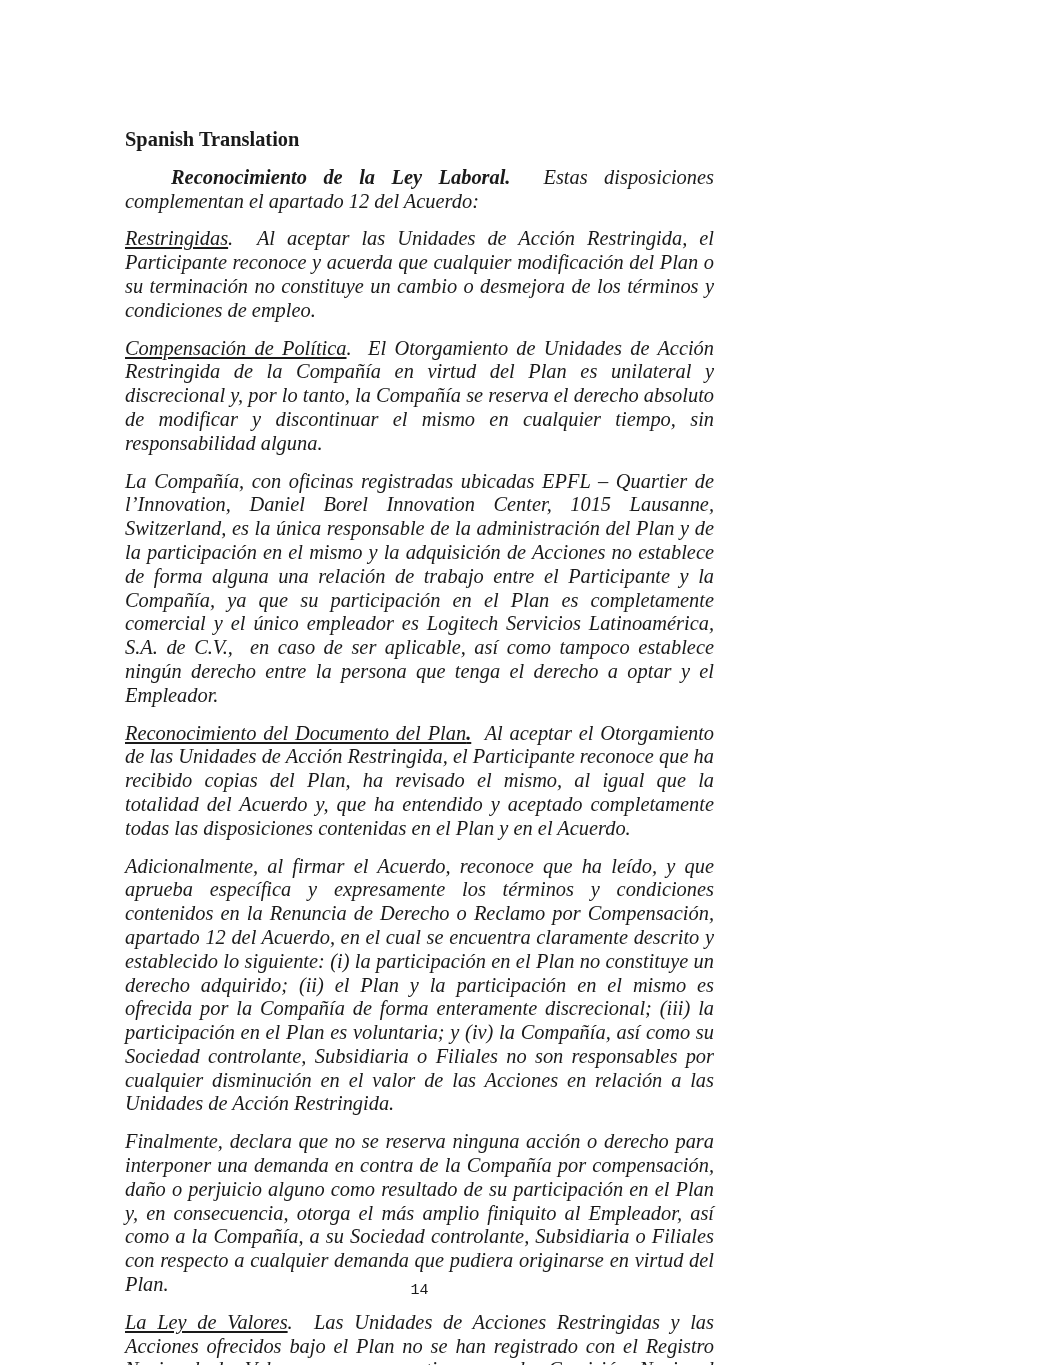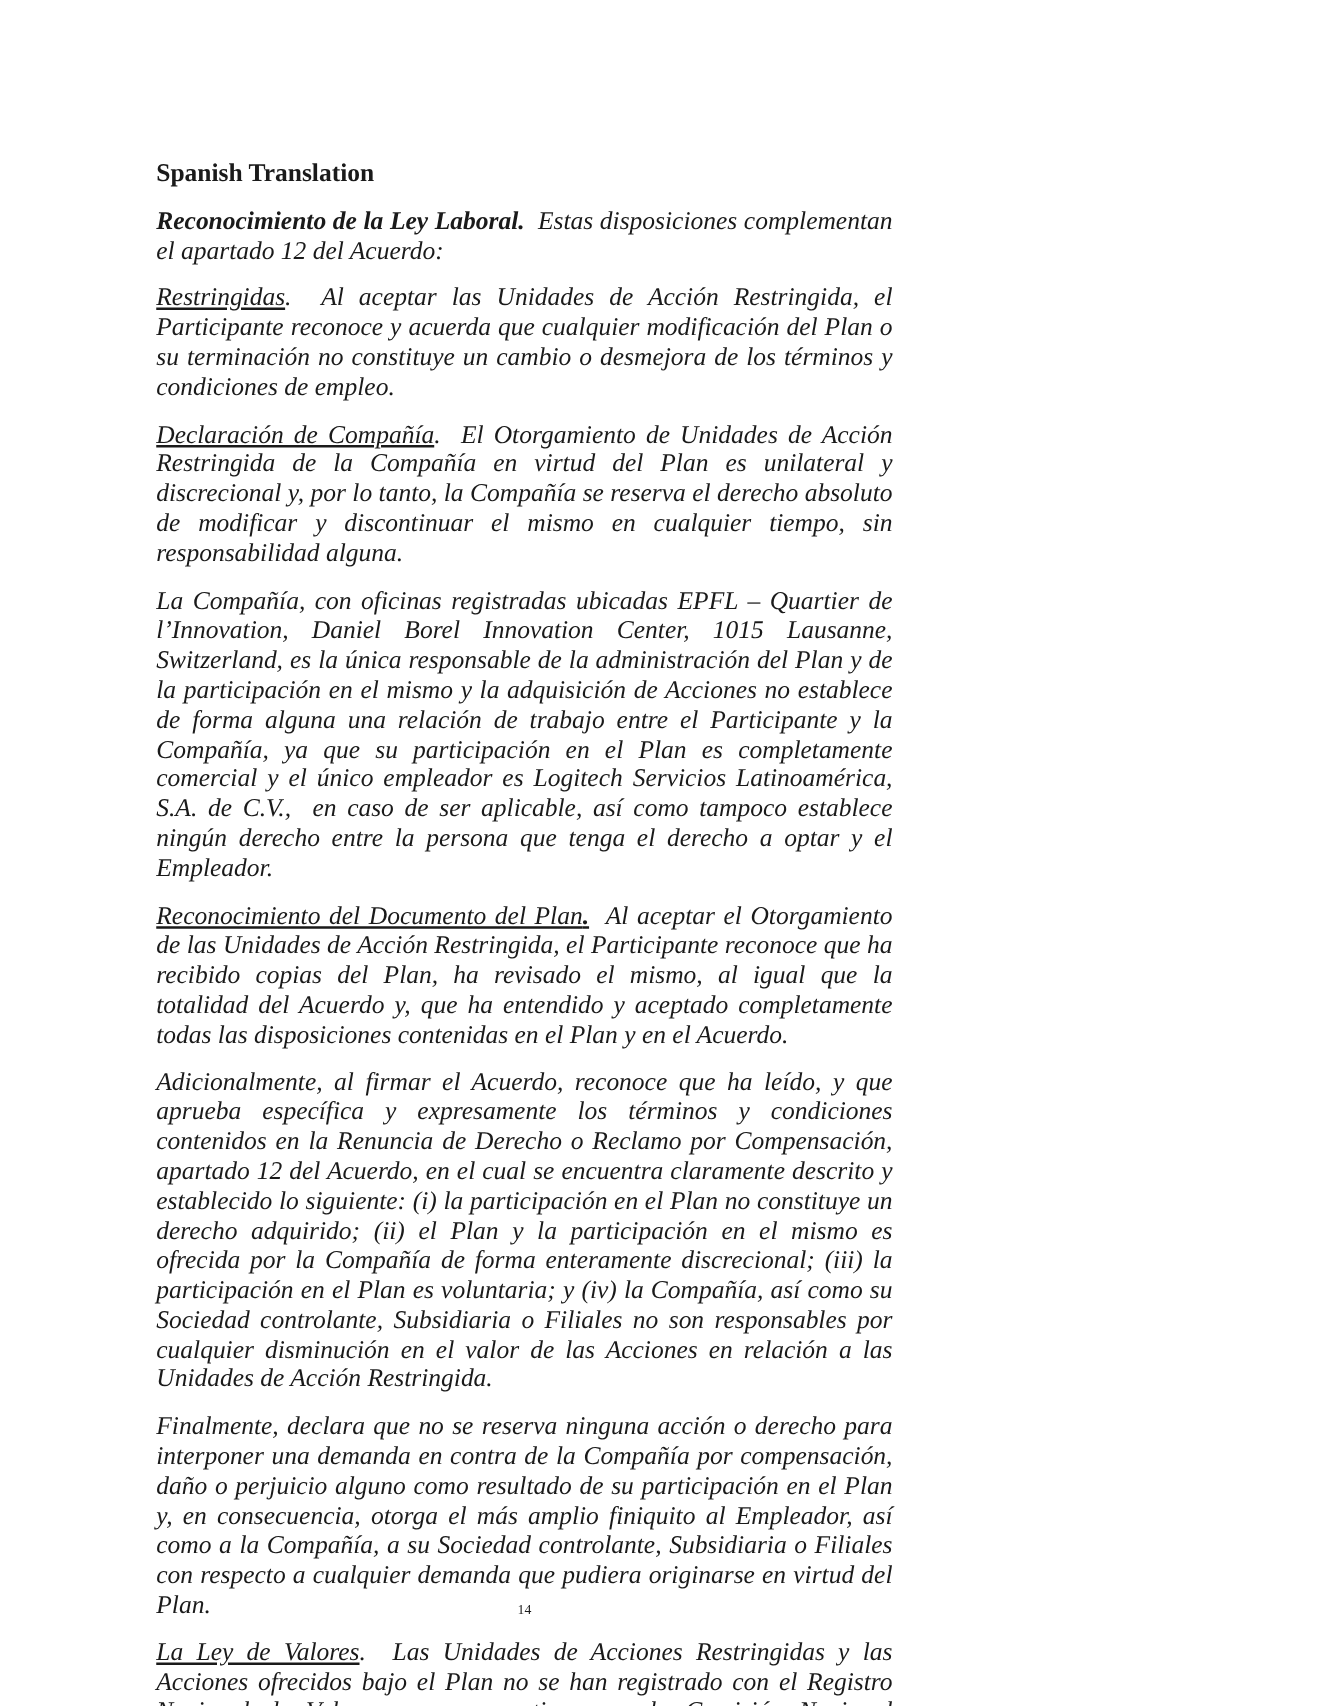--- a/index.html
+++ b/index.html
@@ -27,54 +27,56 @@
   }
   .para {
     font-size: 20.4px;
     line-height: 23.8px;
     font-style: italic;
     text-align: justify;
     margin: 0 0 14px 0;
   }
   .lead-bold {
     font-weight: bold;
+    margin-left: 46px;
   }
   .lead-underline {
     text-decoration: underline;
   }
   .sep-plain {
     font-weight: normal;
   }
   .sep-bold-underline {
     font-weight: bold;
     text-decoration: underline;
   }
   .page-number {
     position: absolute;
     top: 1282px;
     left: 0;
     width: 100%;
     text-align: center;
-    font-size: 11px;
+    font-size: 15px;
     font-style: normal;
     color: #1a1a1a;
+    font-family: Liberation Mono, monospace;
   }
 </style>
 </head>
 <body>
 
 <div class="page">
 
   <h1 class="doc-heading">Spanish Translation</h1>
 
   <p class="para"><span class="lead-bold">Reconocimiento de la Ley Laboral.</span><span>&nbsp; Estas disposiciones complementan el apartado 12 del Acuerdo:</span></p>
 
   <p class="para"><span class="lead-underline">Restringidas</span><span class="sep-plain">.</span><span>&nbsp; Al aceptar las Unidades de Acción Restringida, el Participante reconoce y acuerda que cualquier modificación del Plan o su terminación no constituye un cambio o desmejora de los términos y condiciones de empleo.</span></p>
 
-  <p class="para"><span class="lead-underline">Declaración de Compañía</span><span class="sep-plain">.</span><span>&nbsp; El Otorgamiento de Unidades de Acción Restringida de la Compañía en virtud del Plan es unilateral y discrecional y, por lo tanto, la Compañía se reserva el derecho absoluto de modificar y discontinuar el mismo en cualquier tiempo, sin responsabilidad alguna.</span></p>
+  <p class="para"><span class="lead-underline">Compensación de Política</span><span class="sep-plain">.</span><span>&nbsp; El Otorgamiento de Unidades de Acción Restringida de la Compañía en virtud del Plan es unilateral y discrecional y, por lo tanto, la Compañía se reserva el derecho absoluto de modificar y discontinuar el mismo en cualquier tiempo, sin responsabilidad alguna.</span></p>
 
   <p class="para"><span>La Compañía, con oficinas registradas ubicadas EPFL – Quartier de l’Innovation, Daniel Borel Innovation Center, 1015 Lausanne, Switzerland, es la única responsable de la administración del Plan y de la participación en el mismo y la adquisición de Acciones no establece de forma alguna una relación de trabajo entre el Participante y la Compañía, ya que su participación en el Plan es completamente comercial y el único empleador es Logitech Servicios Latinoamérica, S.A. de C.V.,&nbsp; en caso de ser aplicable, así como tampoco establece ningún derecho entre la persona que tenga el derecho a optar y el Empleador.</span></p>
 
   <p class="para"><span class="lead-underline">Reconocimiento del Documento del Plan</span><span class="sep-bold-underline">.</span><span>&nbsp; Al aceptar el Otorgamiento de las Unidades de Acción Restringida, el Participante reconoce que ha recibido copias del Plan, ha revisado el mismo, al igual que la totalidad del Acuerdo y, que ha entendido y aceptado completamente todas las disposiciones contenidas en el Plan y en el Acuerdo.</span></p>
 
   <p class="para"><span>Adicionalmente, al firmar el Acuerdo, reconoce que ha leído, y que aprueba específica y expresamente los términos y condiciones contenidos en la Renuncia de Derecho o Reclamo por Compensación, apartado 12 del Acuerdo, en el cual se encuentra claramente descrito y establecido lo siguiente: (i) la participación en el Plan no constituye un derecho adquirido; (ii) el Plan y la participación en el mismo es ofrecida por la Compañía de forma enteramente discrecional; (iii) la participación en el Plan es voluntaria; y (iv) la Compañía, así como su Sociedad controlante, Subsidiaria o Filiales no son responsables por cualquier disminución en el valor de las Acciones en relación a las Unidades de Acción Restringida.</span></p>
 
   <p class="para"><span>Finalmente, declara que no se reserva ninguna acción o derecho para interponer una demanda en contra de la Compañía por compensación, daño o perjuicio alguno como resultado de su participación en el Plan y, en consecuencia, otorga el más amplio finiquito al Empleador, así como a la Compañía, a su Sociedad controlante, Subsidiaria o Filiales con respecto a cualquier demanda que pudiera originarse en virtud del Plan.</span></p>
 
   <p class="para"><span class="lead-underline">La Ley de Valores</span><span class="sep-plain">.</span><span>&nbsp; Las Unidades de Acciones Restringidas y las Acciones ofrecidos bajo el Plan no se han registrado con el Registro Nacional de Valores que se mantiene por la Comisión Nacional Bancaria y de Valores y no pueden ser ofrecidos públicamente en México.&nbsp; Además, el Plan, el Acuerdo y cualquier documento que se relata al Otorgamiento no puede ser distribuido públicamente en México.&nbsp; Esta materiales se dirigen al Participante solo por causa de la relación existente del Participante con la Compañía y estas materia no deben ser reproducidas en cualquier forma.&nbsp; La oferta que se contiene en estas materiales no constituye una oferta pública de valores, sino más bien constituye una colocación privada de valores que se dirige específicamente a individuos quienes están prestando servicios a las Subsidiarias o Filiales de la Compañía en México y se hace conforme con las provisiones de la Ley del Mercado de Valores, y cualquier derechos bajo tal oferta no serán asignados o transferidos.</span></p>

